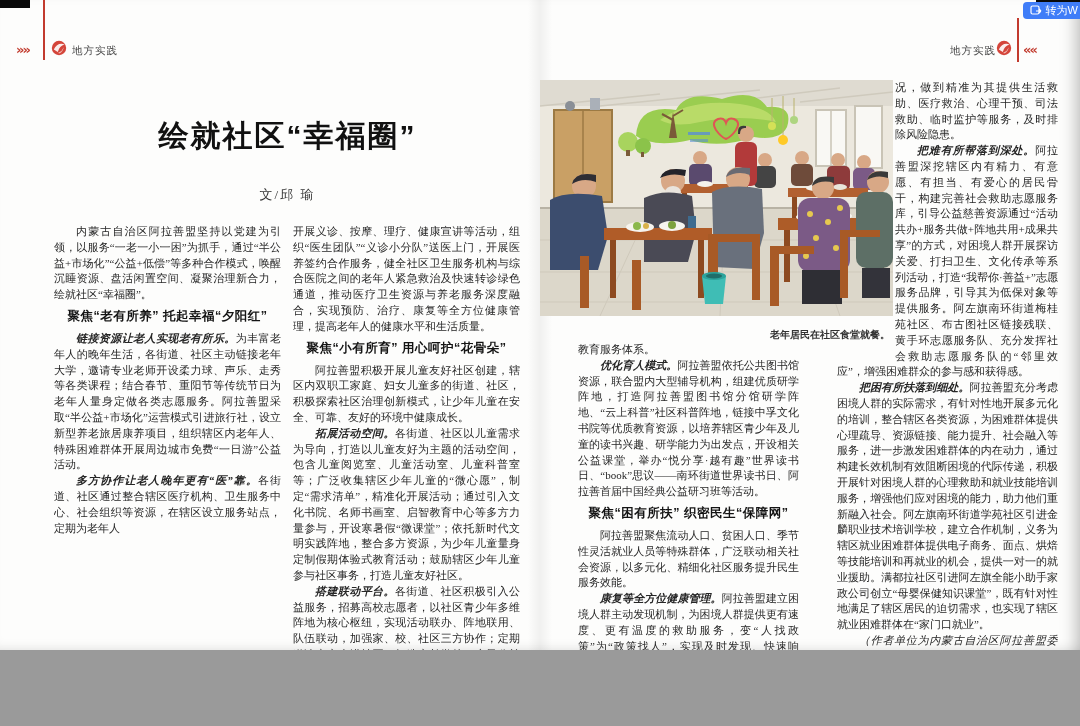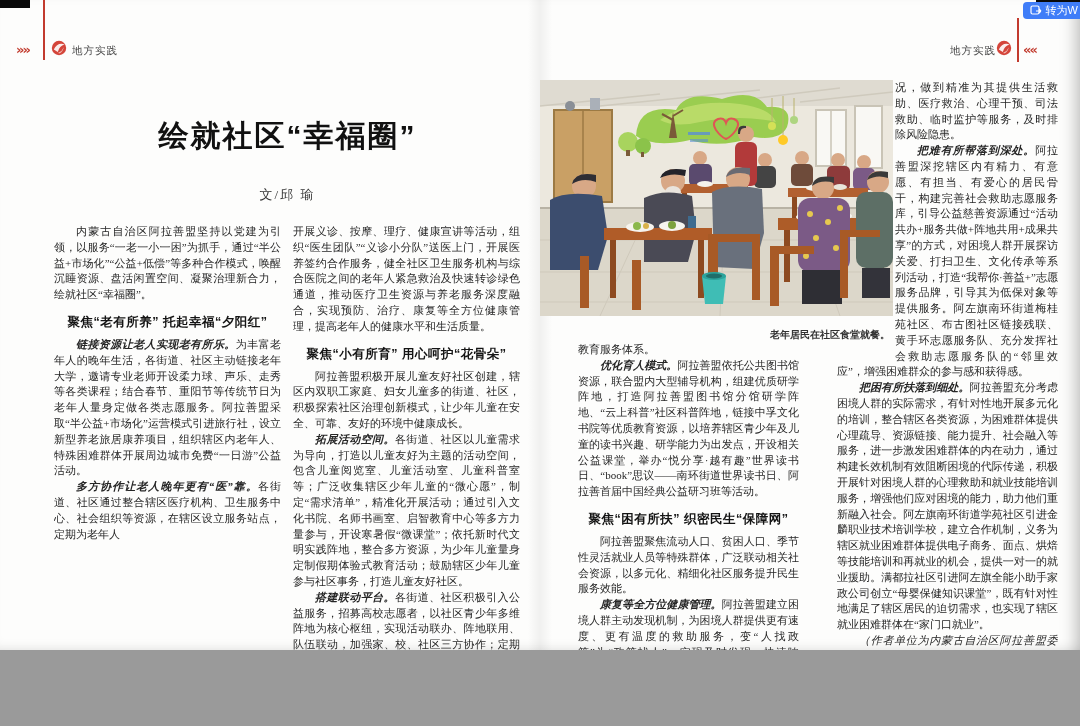--- a/index.html
+++ b/index.html
@@ -22,21 +22,21 @@
   .title{position:absolute;left:55px;top:116px;width:465px;text-align:center;
          font-family:"Liberation Sans",sans-serif;font-weight:800;font-size:30px;letter-spacing:2px;color:#111;}
   .byline{position:absolute;left:55px;top:186px;width:465px;text-align:center;font-size:13px;color:#333;letter-spacing:2px;}
   
   .cols-left{position:absolute;left:54px;top:224px;width:466px;height:458px;display:flex;gap:12px;}
   .col{flex:1;overflow:hidden;}
   .colabs{position:absolute;overflow:hidden;}
   .col p,.colabs p{margin:0;font-size:11px;line-height:15.8px;text-align:justify;text-indent:2em;color:#262626;}
   .col p.noindent,.colabs p.noindent{text-indent:0;}
   .lead{font-style:italic;font-weight:700;}
-  h2.subhead{margin:11px 0 6px;font-family:"Liberation Sans",sans-serif;font-size:12.5px;font-weight:700;
+  h2.subhead{margin:5px 0 6px;font-family:"Liberation Sans",sans-serif;font-size:12.5px;font-weight:700;
              text-align:center;color:#141414;letter-spacing:.5px;}
   p.author{font-style:italic;letter-spacing:.6px;}
   .endmark{display:inline-block;width:9px;height:9px;background:#d8261c;margin-left:3px;vertical-align:-1px;}
   .spacer{float:left;width:58px;height:276px;}
   
   .photo{position:absolute;left:540px;top:80px;width:353px;height:236px;background:#ece8de;}
   .caption{position:absolute;left:540px;top:328px;width:350px;text-align:right;font-size:10px;color:#333;font-weight:bold;}
   
   .foot{position:absolute;top:686px;display:flex;align-items:center;gap:8px;font-size:10.5px;color:#222;}
   .pagenum{background:#d8261c;color:#fff;font-family:"Liberation Sans",sans-serif;font-weight:700;

